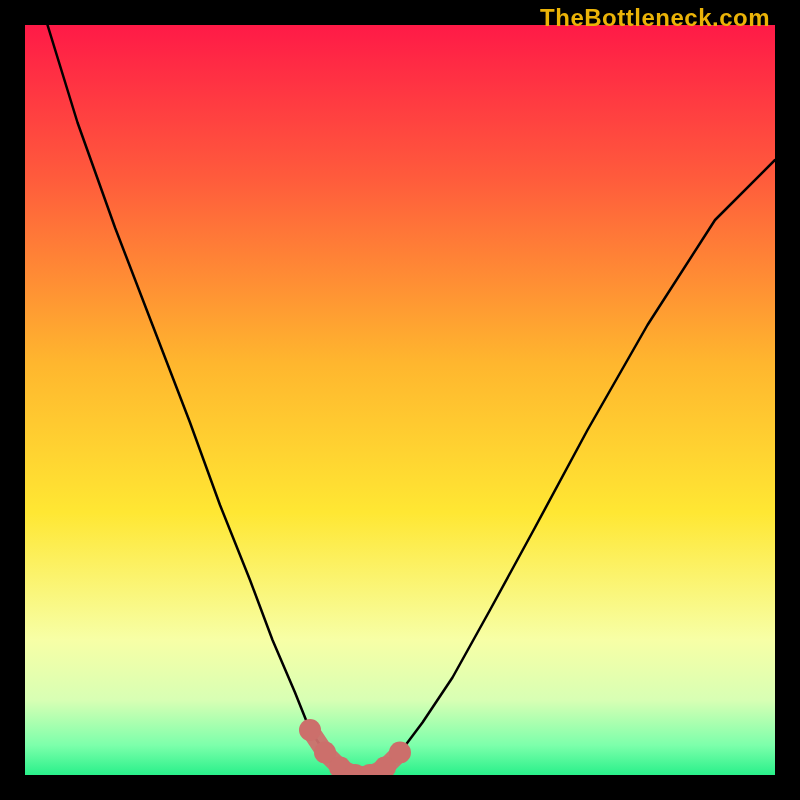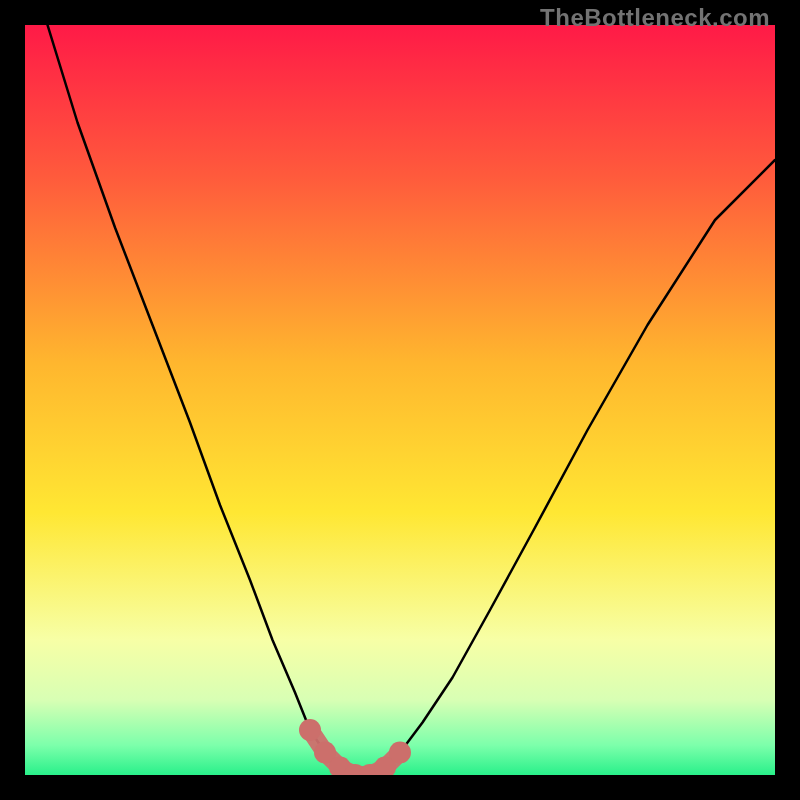--- a/index.html
+++ b/index.html
@@ -25,21 +25,21 @@
     width: 750px;
     height: 750px;
   }
   .watermark {
     position: absolute;
     top: 4px;
     right: 30px;
     font-family: Arial, Helvetica, sans-serif;
     font-size: 24px;
     font-weight: 600;
-    color: #737373;
+    color: #eab308;
     letter-spacing: 0.5px;
   }
 </style>
 </head>
 <body>
 
 <div class="frame">
   <svg class="plot" viewBox="0 0 750 750">
     <defs>
       <linearGradient id="bg-grad" x1="0" y1="0" x2="0" y2="1">

